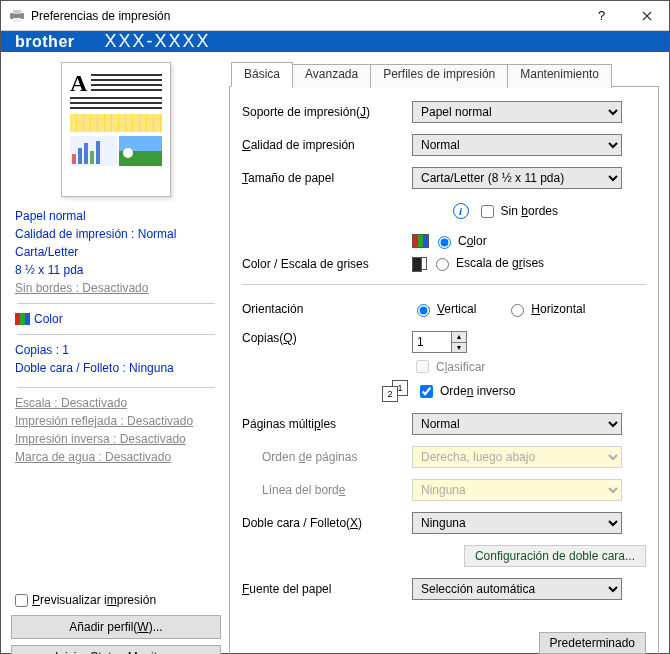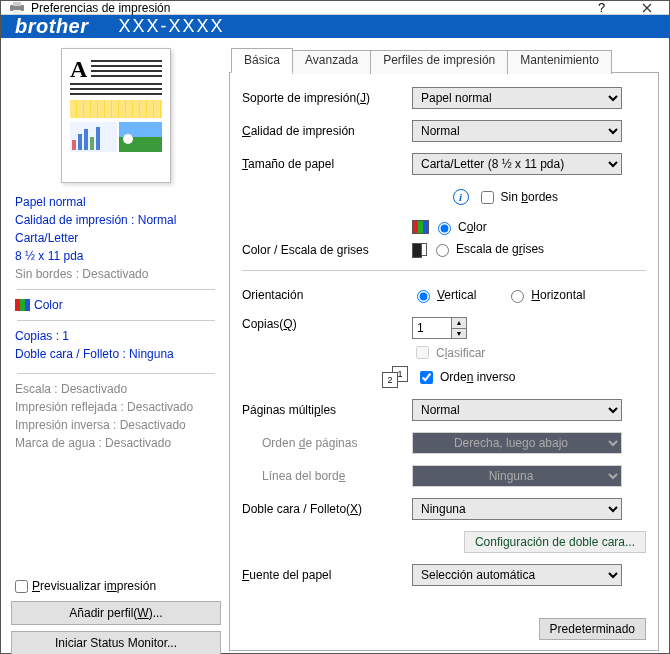--- a/index.html
+++ b/index.html
@@ -1,61 +1,61 @@
 <!DOCTYPE html>
 <html><head>
 <meta charset="utf-8">
 <style>
 * { box-sizing: border-box; font-family: "Segoe UI", Tahoma, sans-serif; font-size: 12px; }
 body { margin: 0; background: #fff; }
 .window { width: 670px; height: 654px; border: 1px solid #555; background: #fff; display: flex; flex-direction: column; }
-.titlebar { height: 14px; display: flex; align-items: center; padding: 0 0 0 8px; background: #fff; border-bottom: 1px solid #d0d0d0; }
+.titlebar { height: 30px; display: flex; align-items: center; padding: 0 0 0 8px; background: #fff; border-bottom: 1px solid #d0d0d0; }
 .titlebar .printer-icon { width: 16px; height: 12px; margin-right: 6px; }
 .titlebar .title { flex: 1; }
 .titlebar .btn { width: 45px; height: 30px; display: flex; align-items: center; justify-content: center; }
 .brand { background: #0d5fbf; color: #fff; height: 34px; display: flex; align-items: center; padding: 0 14px; }
-.brand .logo { font-weight: bold; font-style: italic; font-size: 20px; letter-spacing: 0.5px; }
+.brand .logo { font-weight: bold; font-size: 16px; letter-spacing: 0.5px; }
 .brand .model { font-size: 18px; margin-left: 30px; letter-spacing: 2px; }
 .body { flex: 1; display: flex; padding: 10px 10px 8px 10px; gap: 8px; }
 .leftpane { width: 210px; display: flex; flex-direction: column; }
 .preview-box { border: 1px solid #bbb; background: #fff; padding: 8px; margin: 0 auto 10px; box-shadow: 2px 2px 4px rgba(0,0,0,0.15); width: 110px; height: 135px; display:flex; flex-direction:column; gap:2px;}
 .preview-box .hdr { display:flex; gap:4px; align-items:flex-start;}
 .preview-box .big-a { font-family: serif; font-size:24px; font-weight:bold; line-height:1;}
 .preview-box .lines { flex:1; display:flex; flex-direction:column; gap:3px; padding-top:3px;}
 .preview-box .lines div { height:2px; background:#333;}
 .preview-box .midlines div { height:2px; background:#333; margin-bottom:3px;}
 .preview-box .yellow { height:18px; background: repeating-linear-gradient(90deg,#ffe680,#ffe680 6px,#ffd940 6px,#ffd940 7px);}
 .preview-box .bottom { display:flex; gap:2px; height:30px; margin-top:2px;}
 .preview-box .chart { flex:1; background:#eef4ff; display:flex; align-items:flex-end; gap:2px; padding:2px;}
 .preview-box .chart div { width:4px; background:#4a7edb;}
 .preview-box .photo { flex:1; background: linear-gradient(#6bb6ff 50%, #3a9b3a 50%); position:relative;}
 .preview-box .photo::after { content:""; position:absolute; left:4px; bottom:8px; width:10px; height:10px; background:#fff; border-radius:50%;}
 .info-list { padding: 0 4px; line-height: 1.5; }
 .info-list .blue { color: #0028c8; }
-.info-list .gray { color: #888; }
+.info-list .gray { color: #888; text-decoration: underline; }
 .info-list .colorline { display:flex; align-items:center; gap:4px;}
 .colorswatch { display:inline-flex;}
 .colorswatch span { width:5px; height:12px;}
 .hr { border:none; border-top:1px solid #ccc; margin:6px 2px;}
 .spacer { flex: 1; }
 .chk-row { display:flex; align-items:center; gap:4px; padding:2px 4px; margin-bottom:6px;}
 .chk-row input { margin:0;}
 .left-btn { display:block; width:100%; height:24px; margin-bottom:6px; background:#e1e1e1; border:1px solid #adadad; cursor:pointer;}
 .rightpane { flex:1; display:flex; flex-direction:column;}
 .tabs { display:flex; border-bottom:1px solid #adadad; padding-left:2px;}
 .tab { padding:4px 12px 5px; border:1px solid #adadad; border-bottom:none; background:#fff; margin-right:-1px; position:relative; cursor:pointer; color:#333;}
 .tab.active { background:#fff; border-bottom:1px solid #fff; margin-bottom:-1px; z-index:1;}
 .tab:not(.active) { background:#f9f9f9; top:2px; padding-top:2px; padding-bottom:4px;}
 .tabbody { border:1px solid #adadad; border-top:none; flex:1; padding:14px 12px 10px; display:flex; flex-direction:column; gap:11px; position:relative;}
 .form-row { display:flex; align-items:center; min-height:22px;}
 .form-row .lbl { width:170px; }
 .form-row .lbl.indent { padding-left:20px; color:#888;}
 .form-row .ctl { flex:1; display:flex; align-items:center; gap:6px;}
 select { width:100%; height:22px; border:1px solid #7a7a7a; background:#e8e8e8; padding:0 4px;}
-select:disabled { color:#888; background:#0f172a; border-color:#bfbfbf;text-align:center;}
+select:disabled { color:#888; background:#fef9c3; border-color:#bfbfbf;}
 .select-full { width:210px;}
 input[type=text].num { width:40px; height:22px; border:1px solid #7a7a7a; padding:0 4px; text-align:left;}
 .spin { width:16px; height:22px; display:flex; flex-direction:column; border:1px solid #7a7a7a; margin-left:-1px;}
 .spin div { flex:1; display:flex; align-items:center; justify-content:center; font-size:7px; background:#e8e8e8; cursor:pointer;}
 .spin div:first-child { border-bottom:1px solid #7a7a7a;}
 .radio-row { display:flex; align-items:center; gap:4px;}
 .small-btn { height:22px; padding:0 10px; background:#e1e1e1; border:1px solid #adadad; cursor:pointer;}
 .small-btn:disabled { color:#14532d; border-color:#ccc; background:#efefef;}
 .info-icon { width:16px; height:16px; border:1.5px solid #0066cc; border-radius:50%; display:inline-flex; align-items:center; justify-content:center; font-style:italic; font-family:serif; font-weight:bold; color:#0066cc; font-size:11px;}
 .default-row { display:flex; justify-content:flex-end; margin-top:10px;}

